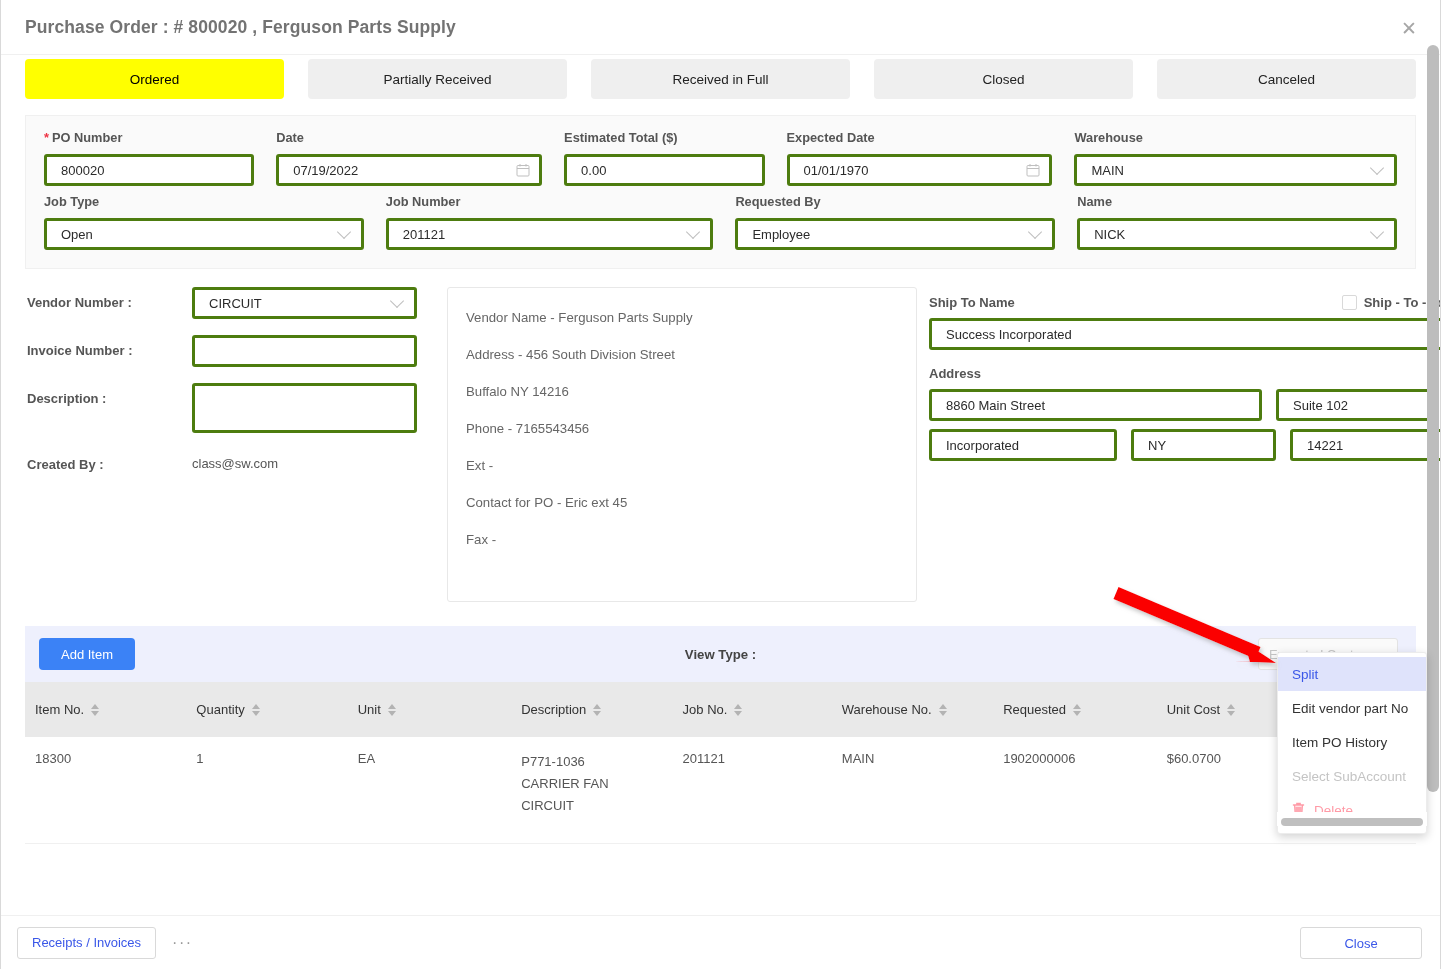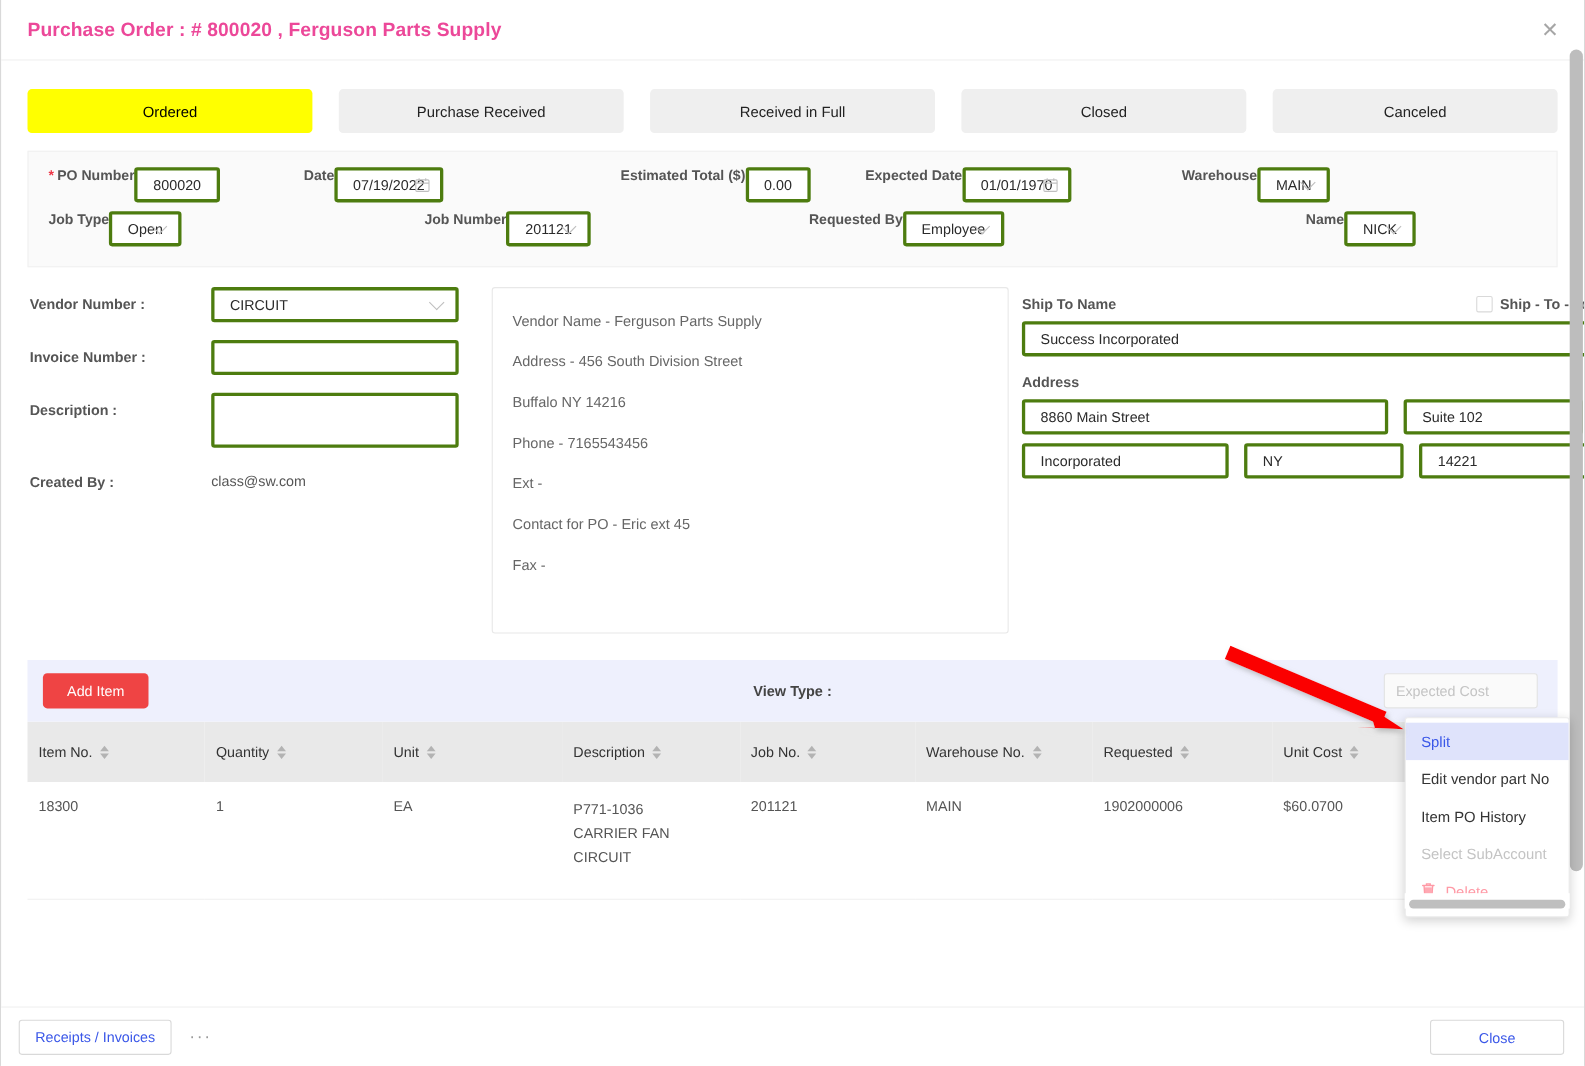--- a/index.html
+++ b/index.html
@@ -15,49 +15,49 @@
   .modal {
     position: absolute; left:0; top:0; width:1441px; height:969px;
     background:#fff; border-left:1px solid #d9d9d9; border-right:1px solid #d9d9d9;
     display:flex; flex-direction:column;
   }
   
   .modal-header {
     height:55px; flex:0 0 55px; border-bottom:1px solid #f0f0f0;
     display:flex; align-items:center; padding:0 24px; position:relative;
   }
-  .modal-title { font-size:17.5px; font-weight:bold; color:#ec4899; letter-spacing:.1px;}
+  .modal-title { font-size:17.5px; font-weight:bold; color:#737373; letter-spacing:.1px;}
   .close-x {
     position:absolute; right:17px; top:14px; width:28px; height:28px;
     display:flex; align-items:center; justify-content:center;
     color:#a6a6a6; font-size:19px; line-height:1; cursor:pointer; font-weight:300;
   }
 
   
   .modal-body {
     flex:1 1 auto; position:relative; overflow:hidden; padding:0 24px 0 24px;
   }
 
   
-  .status-tabs { display:flex; gap:24px; margin-top:26px; }
+  .status-tabs { display:flex; gap:24px; margin-top:4px; }
   .status-tab {
     flex:1 1 0; height:40px; border-radius:4px; background:#efefef;
     display:flex; align-items:center; justify-content:center;
     font-size:13.5px; color:#222; cursor:pointer; user-select:none;
   }
   .status-tab.active { background:#ffff00; color:#000; }
 
   
   .form-panel {
     margin-top:16px; background:#fafafa; border:1px solid #f0f0f0;
     padding:14px 18px 18px 18px;
   }
   .form-row { display:flex; gap:22px; }
   .form-row + .form-row { margin-top:8px; }
-  .fld { display:flex; flex-direction:row; }
+  .fld { display:flex; flex-direction:column; }
   .fld.w1 { width:215px; }
   .fld.w2 { width:272px; }
   .fld.w3 { width:205px; }
   .fld.w4 { width:272px; }
   .fld.w5 { width:330px; }
   .fld.j1 { width:330px; }
   .fld.j2 { width:338px; }
   .fld.j3 { width:330px; }
   .fld.j4 { width:330px;justify-content:center; }
   .fld-label {
@@ -102,21 +102,21 @@
   .ship-name-inp { margin-top:8px; }
   .addr-label { font-size:13px; font-weight:bold; color:#555; margin-top:16px; }
   .addr-row { display:flex; gap:14px; margin-top:8px; }
 
   
   .grid-toolbar {
     margin-top:24px; background:#eef0fd; height:56px; display:flex; align-items:center;
     padding:0 14px; position:relative;
   }
   .add-item-btn {
-    background:#ef4444; color:#fff; border:none; border-radius:4px;
+    background:#3b82f6; color:#fff; border:none; border-radius:4px;
     height:32px; padding:0 22px; font-size:13px; cursor:pointer;
     font-family:"Liberation Sans", sans-serif;
   }
   .view-type-wrap { position:absolute; left:50%; transform:translateX(-50%); display:flex; align-items:center; gap:10px;}
   .view-type-label { font-size:13.2px; font-weight:bold; color:#444; }
   .view-type-sel {
     position:absolute; right:18px; top:12px; width:140px; height:32px;
     border:1px solid #e3e3e3; border-radius:3px; background:#fafafa;
     display:flex; align-items:center; padding:0 10px; font-size:13px; color:#c4c4c4;
   }
@@ -198,21 +198,21 @@
 
   <div class="modal-header">
     <div class="modal-title">Purchase Order : # 800020 , Ferguson Parts Supply</div>
     <div class="close-x">✕</div>
   </div>
 
   <div class="modal-body">
 
     <div class="status-tabs">
       <div class="status-tab active">Ordered</div>
-      <div class="status-tab">Purchase Received</div>
+      <div class="status-tab">Partially Received</div>
       <div class="status-tab">Received in Full</div>
       <div class="status-tab">Closed</div>
       <div class="status-tab">Canceled</div>
     </div>
 
     <div class="form-panel">
       <div class="form-row">
 
         <div class="fld w1">
           <div class="fld-label"><span class="req-star">*</span><span>PO Number</span></div>

